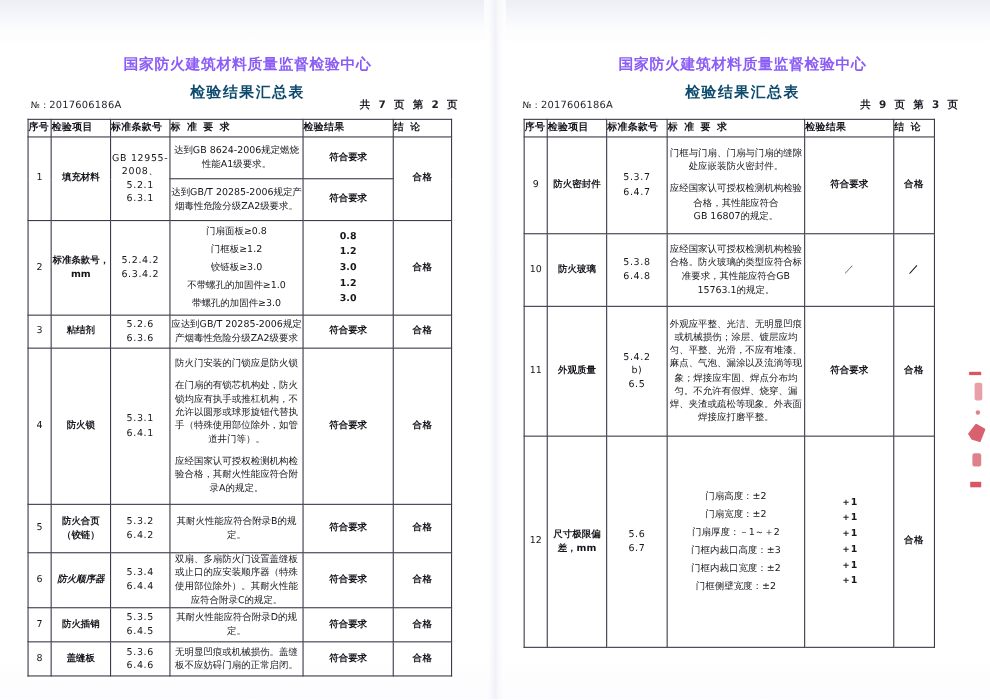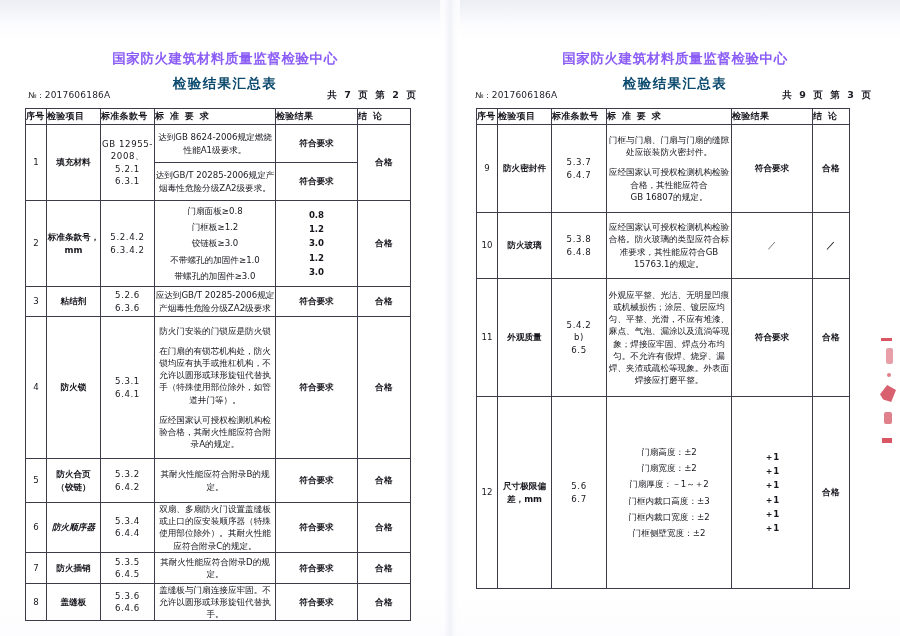--- a/index.html
+++ b/index.html
@@ -257,21 +257,21 @@
 6.4.5</td>
           <td class="c-req">其耐火性能应符合附录D的规定。</td>
           <td class="c-res">符合要求</td>
           <td class="c-conc">合格</td>
         </tr>
         <tr style="height: 31px;">
           <td class="c-no">8</td>
           <td class="c-item" style="white-space: pre-line;">盖缝板</td>
           <td class="c-clause">5.3.6
 6.4.6</td>
-          <td class="c-req">盖缝板与门扇连接应牢固。不允许以圆形或球形旋钮代替执手。</td>
+          <td class="c-req">无明显凹痕或机械损伤。盖缝板不应妨碍门扇的正常启闭。</td>
           <td class="c-res">符合要求</td>
           <td class="c-conc">合格</td>
         </tr>
       </tbody>
   </table>
 </div>
 
 <div class="page right">
 
   <div class="title-block right-title">

